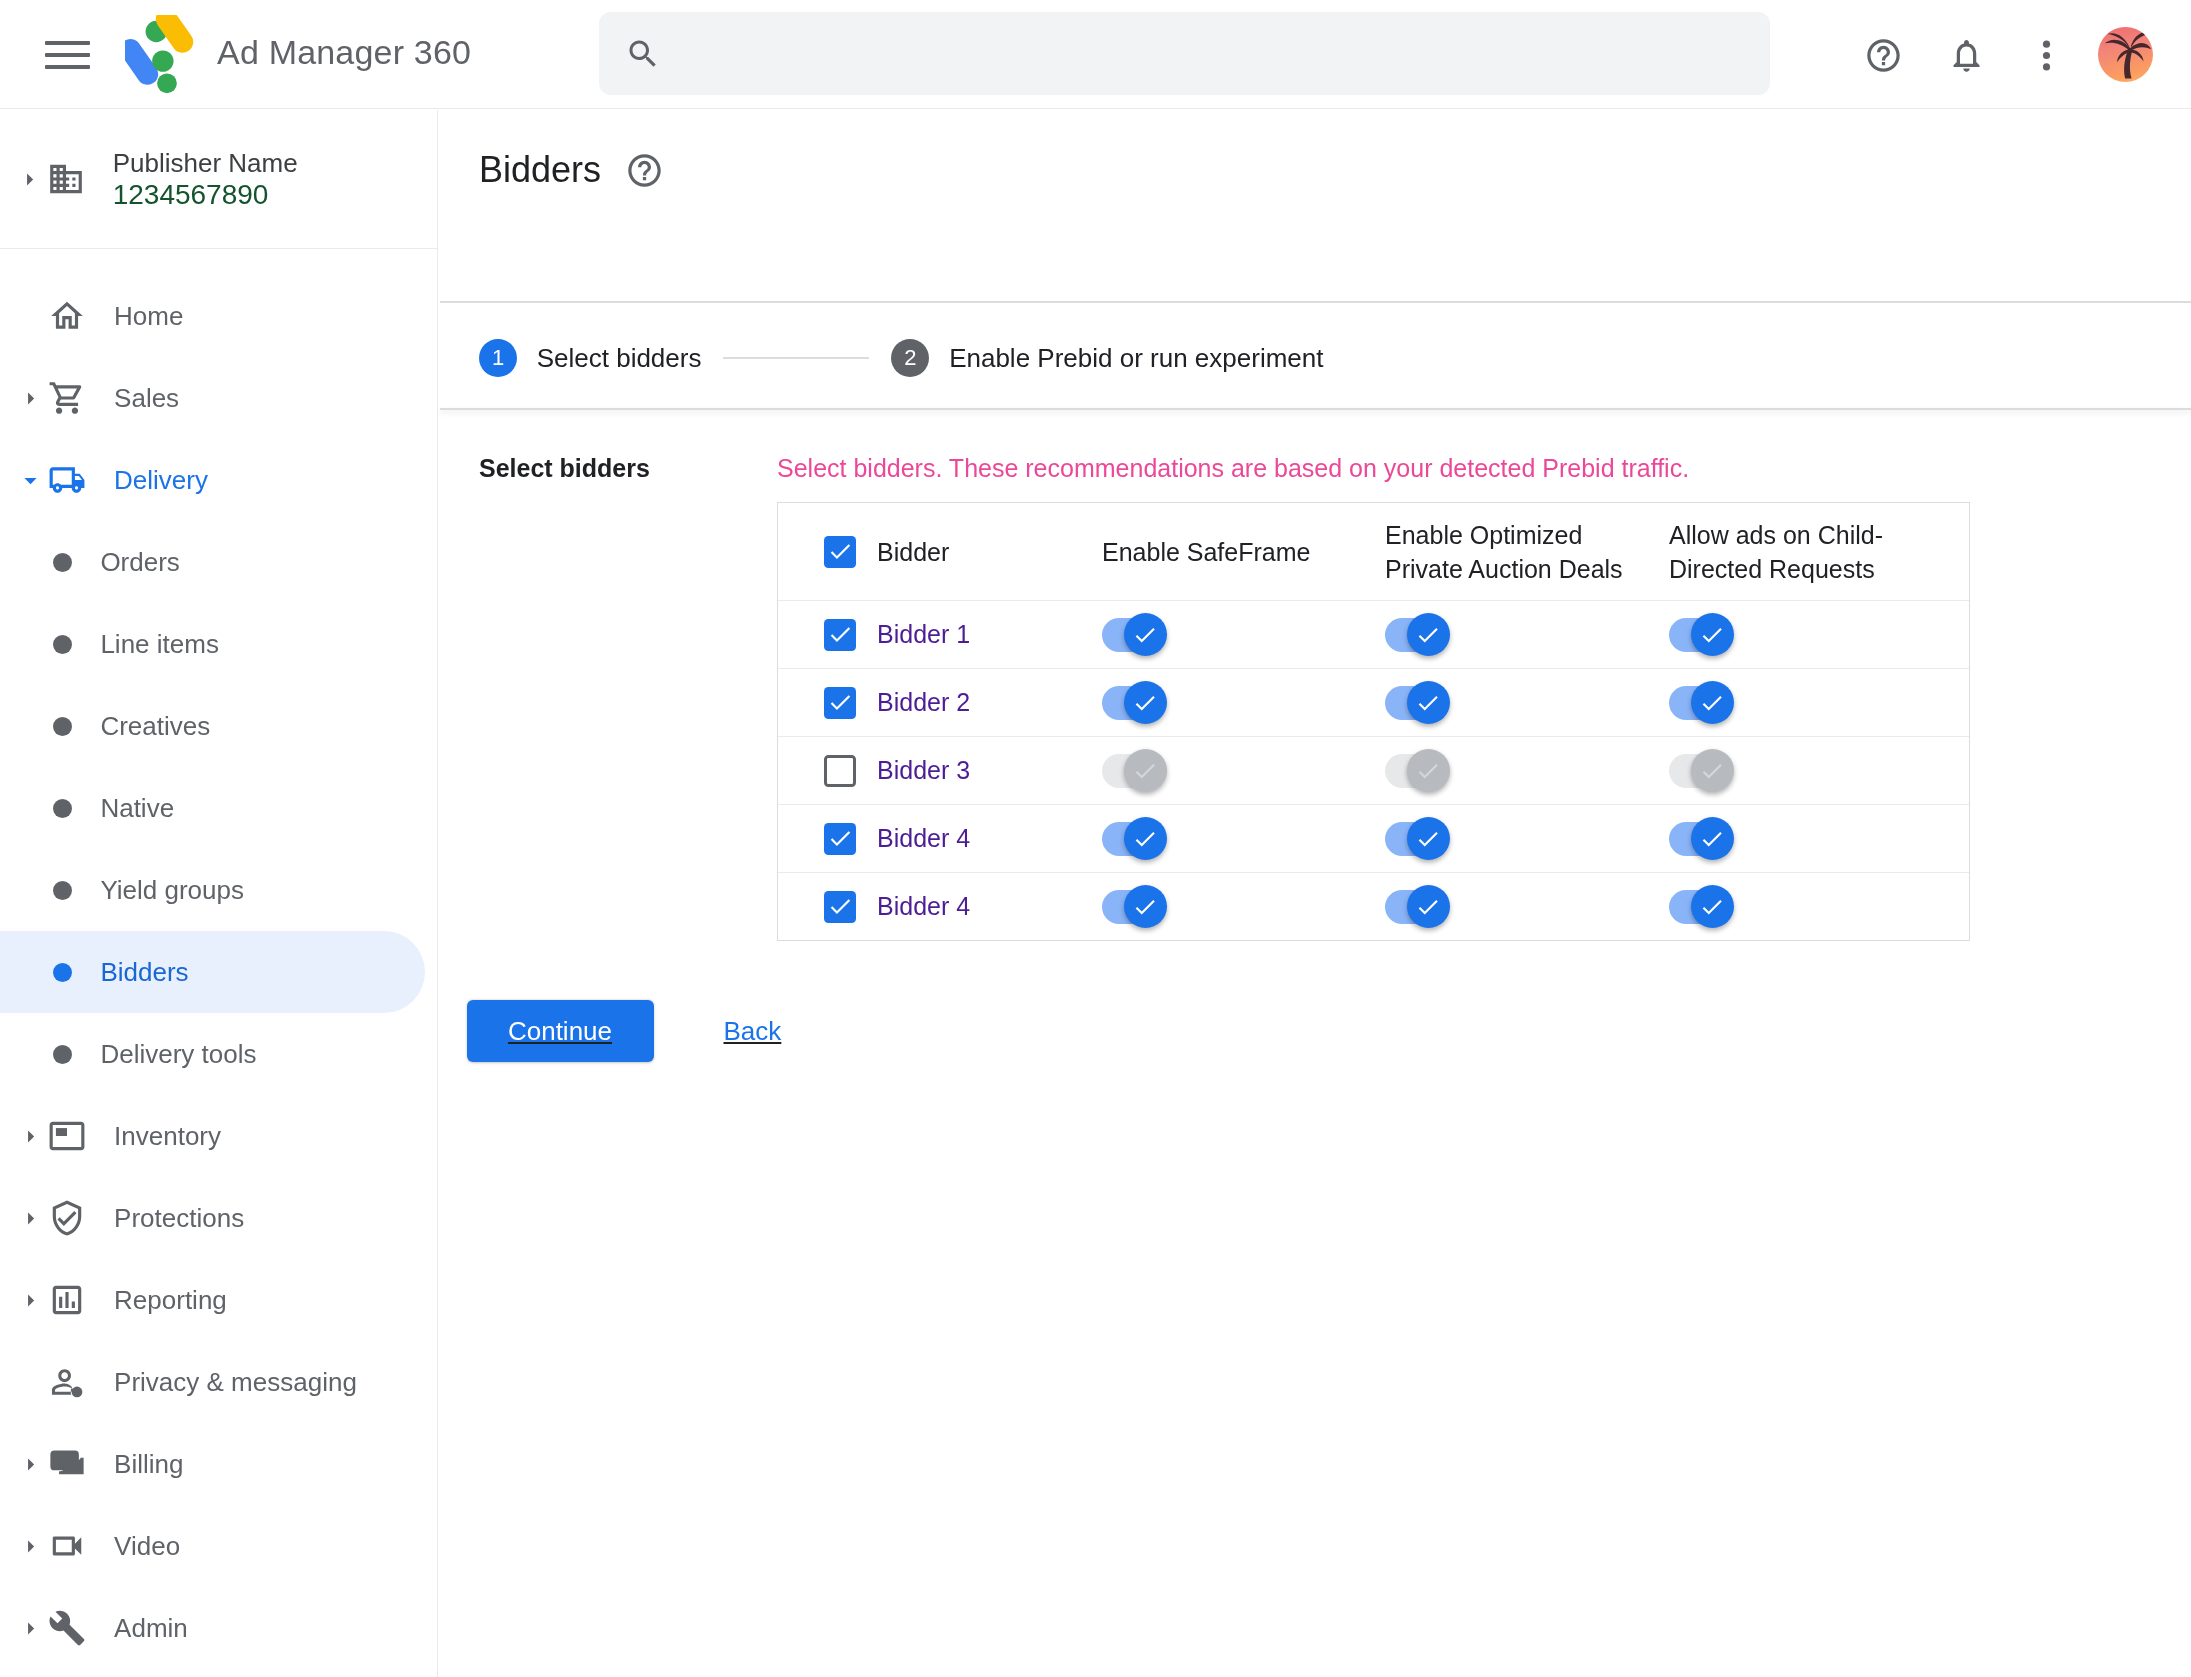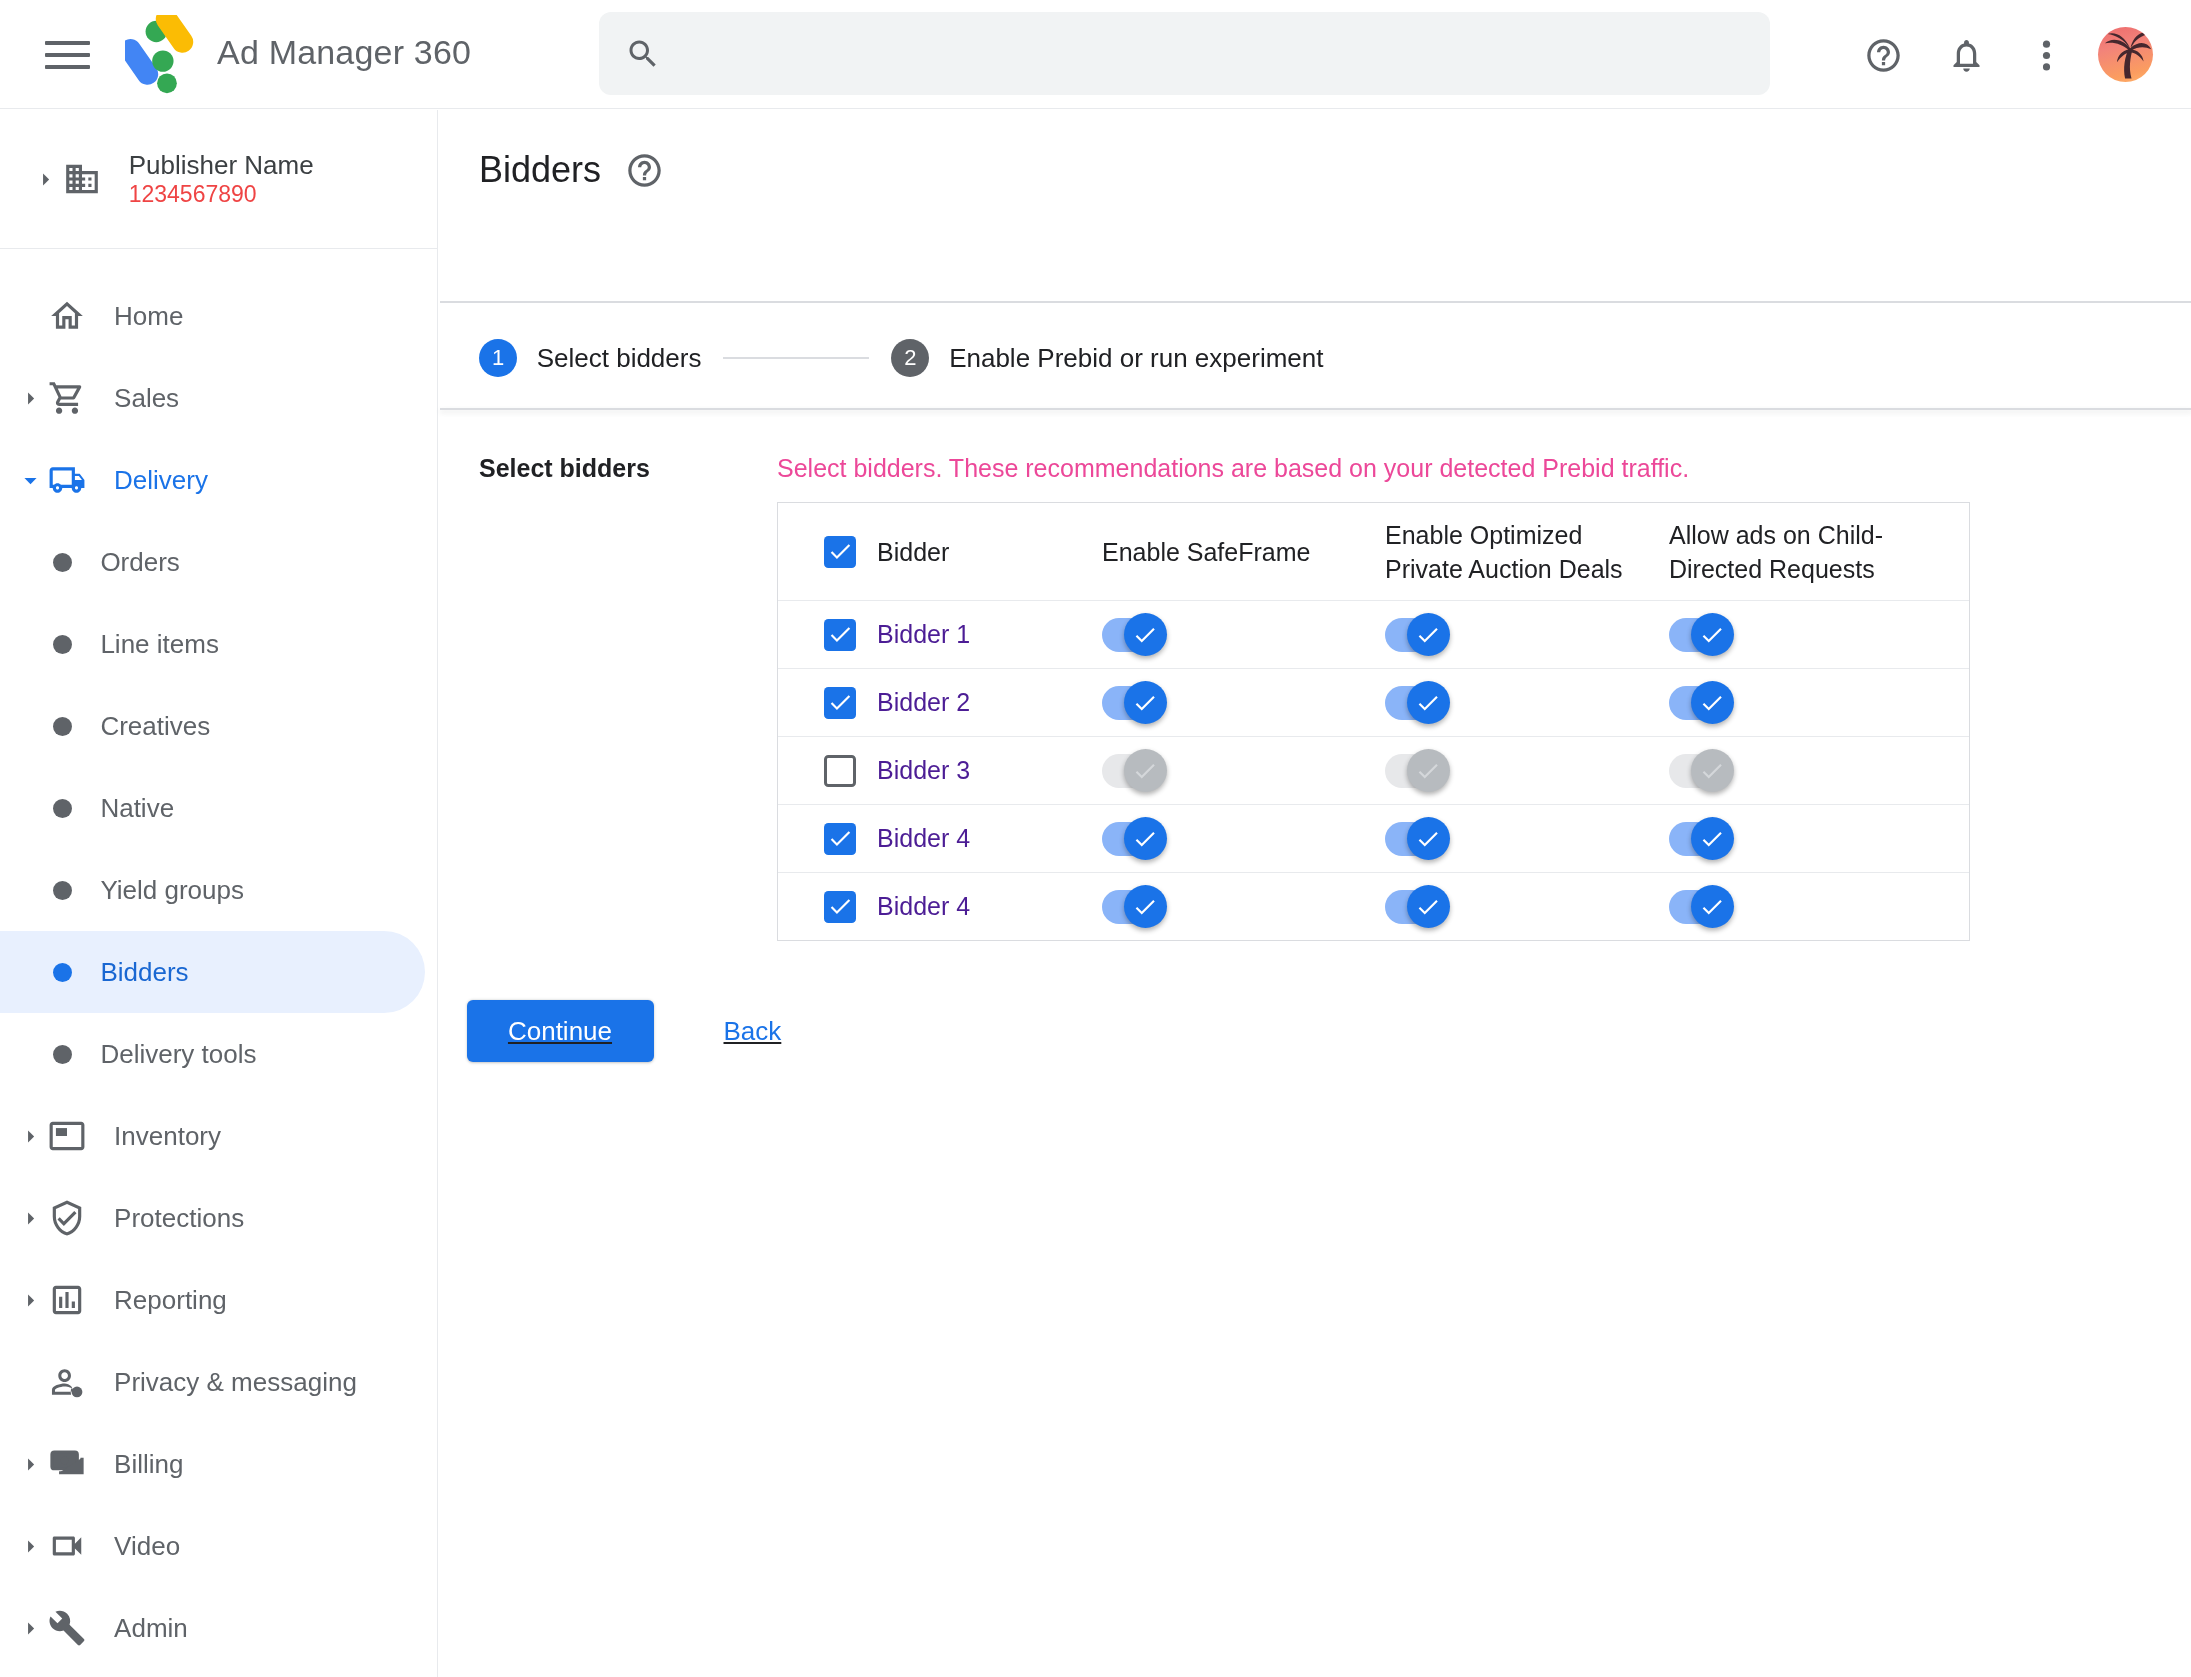--- a/index.html
+++ b/index.html
@@ -23,25 +23,25 @@
   .tb-icon { position:absolute; top:31px; width:48px; height:48px; background:none; border:none;
     display:flex; align-items:center; justify-content:center; cursor:pointer; }
   .tb-icon svg { width:39px; height:39px; fill:#5f6368; }
   .avatar { position:absolute; left:2098px; top:26.5px; width:55px; height:55px; border-radius:50%;
     overflow:hidden; background:linear-gradient(165deg,#ee6e6e 5%,#f2837a 35%,#fb9d60 80%,#ffb36b 100%); cursor:pointer; border:none; }
   .avatar svg { width:55px; height:55px; fill:#45272e; }
 
   
   .sidebar { position:absolute; top:110px; left:0; width:438px; height:1567px;
     background:#fff; border-right:1.7px solid #e8eaed; }
-  .publisher { height:139px; display:flex; align-items:center; padding-left:30px;
+  .publisher { height:139px; display:flex; align-items:center; padding-left:14px;
     border-bottom:1.7px solid #e8eaed; cursor:pointer; }
   .pub-text { margin-left:28px; }
   .pub-name { font-size:26px; color:#3c4043; font-weight:500; }
-  .pub-id { font-size:23px; color:#ef4444; margin-top:0; }
+  .pub-id { font-size:28px; color:#14532d; margin-top:0; }
   .navlist { padding-top:26px; }
   .nav-item { height:82px; display:flex; align-items:center; padding-left:15.4px; cursor:pointer; }
   .nav-item.selected { background:#e8f0fe; border-radius:0 41px 41px 0; width:425px; }
   .caret { width:31px; height:31px; display:flex; align-items:center; justify-content:center; flex:none; }
   .caret svg { width:29px; height:29px; fill:#5f6368; }
   .caret.down svg { fill:#1a73e8; }
   .nav-icon { width:38px; height:38px; margin-left:1.7px; flex:none; }
   .nav-icon svg { width:38px; height:38px; fill:#5f6368; }
   .nav-icon.blue svg { fill:#1a73e8; }
   .nav-label { margin-left:28px; font-size:26px; color:#5f6368; }

